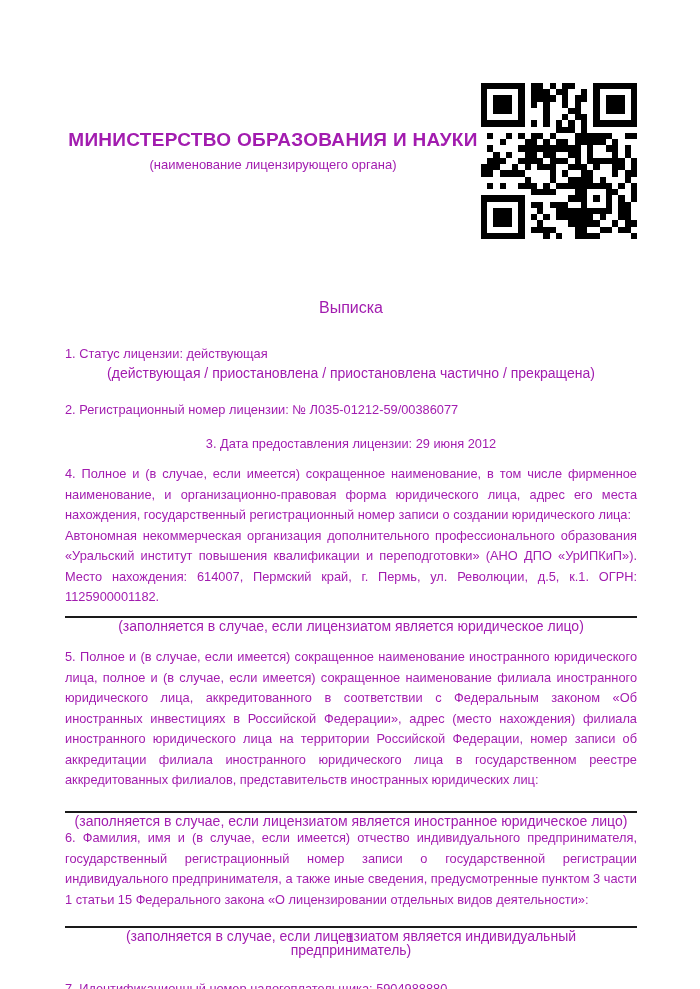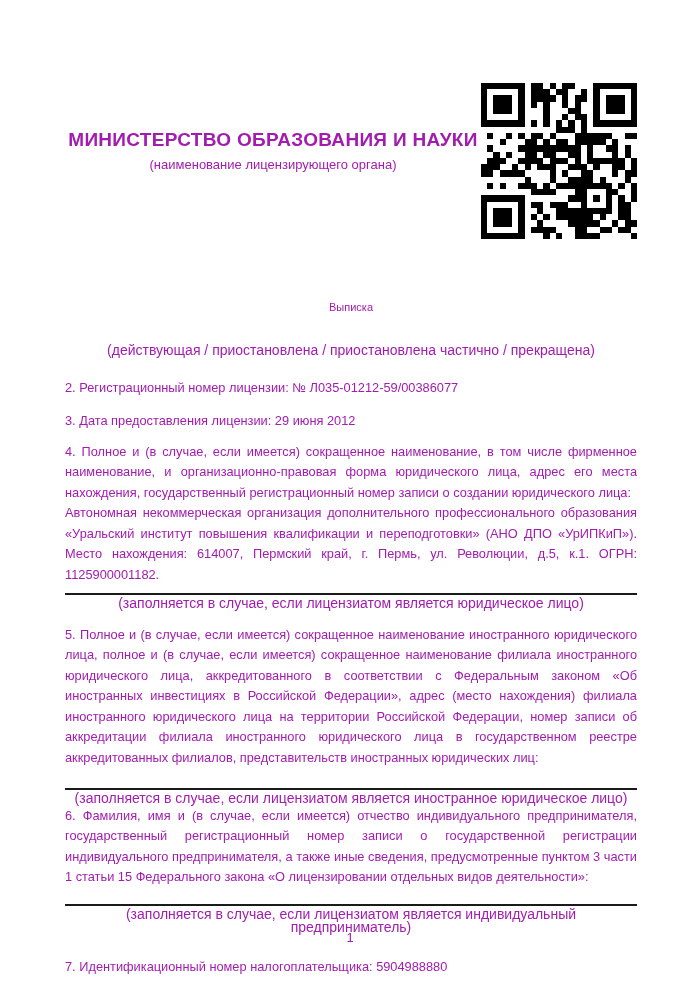--- a/index.html
+++ b/index.html
@@ -15,27 +15,27 @@
     overflow: hidden;
   }
   
   .hdr { display: flex; justify-content: space-between; align-items: flex-start; }
   .ministry { width: 430px; text-align: center; padding-top: 42px; }
   .ministry-name { font-size: 19px; font-weight: bold; line-height: 29px; letter-spacing: 0.3px; }
   .ministry-caption { font-size: 13px; line-height: 13px; margin-top: 4px; }
   .qr-box { width: 156px; height: 156px; flex: 0 0 auto; }
   .qr-box svg { width: 156px; height: 156px; display: block; }
   
-  .doc-title { margin-top: 58px; text-align: center; font-size: 11px; line-height: 21px; }
+  .doc-title { margin-top: 58px; text-align: center; font-size: 16px; line-height: 21px; }
   
   .sec { font-size: 12.8px; line-height: 20.5px; }
   .just { text-align: justify; }
   .sec-1 { margin-top: 26px; }
   .sec-2 { margin-top: 20px; }
-  .sec-3 { margin-top: 13px; }
+  .sec-3 { margin-top: 13px; text-align: center; }
   .sec-4 { margin-top: 10px; }
   .sec-5 { margin-top: 14px; }
   .sec-6 { margin-top: 0; }
   .sec-7 { margin-top: 22px; }
   .caption { font-size: 14px; line-height: 13.5px; text-align: center; margin-top: 2px; }
   .value-underlined { border-bottom: 2px solid #1a1a1a; padding-bottom: 8px; }
   .fill-line { height: 13px; border-bottom: 2px solid #1a1a1a; margin-top: 7px; }
   .fill-line.short-gap { height: 9px; }
   .page-number { position: absolute; left: 0; right: 0; bottom: 44px; text-align: center; font-size: 13px; }
 </style>
@@ -389,20 +389,21 @@
           <rect x="24" y="24" width="1" height="1"></rect>
         </svg>
       </div>
   </div>
 
   <div class="doc-title">
     <div>Выписка</div>
   </div>
 
   <div class="sec sec-1">
+    <div>1. Статус лицензии: действующая</div>
     <div class="caption">(действующая / приостановлена / приостановлена частично / прекращена)</div>
   </div>
 
   <div class="sec sec-2">
     <div>2. Регистрационный номер лицензии: № Л035-01212-59/00386077</div>
   </div>
 
   <div class="sec sec-3">
     <div>3. Дата предоставления лицензии: 29 июня 2012</div>
   </div>

